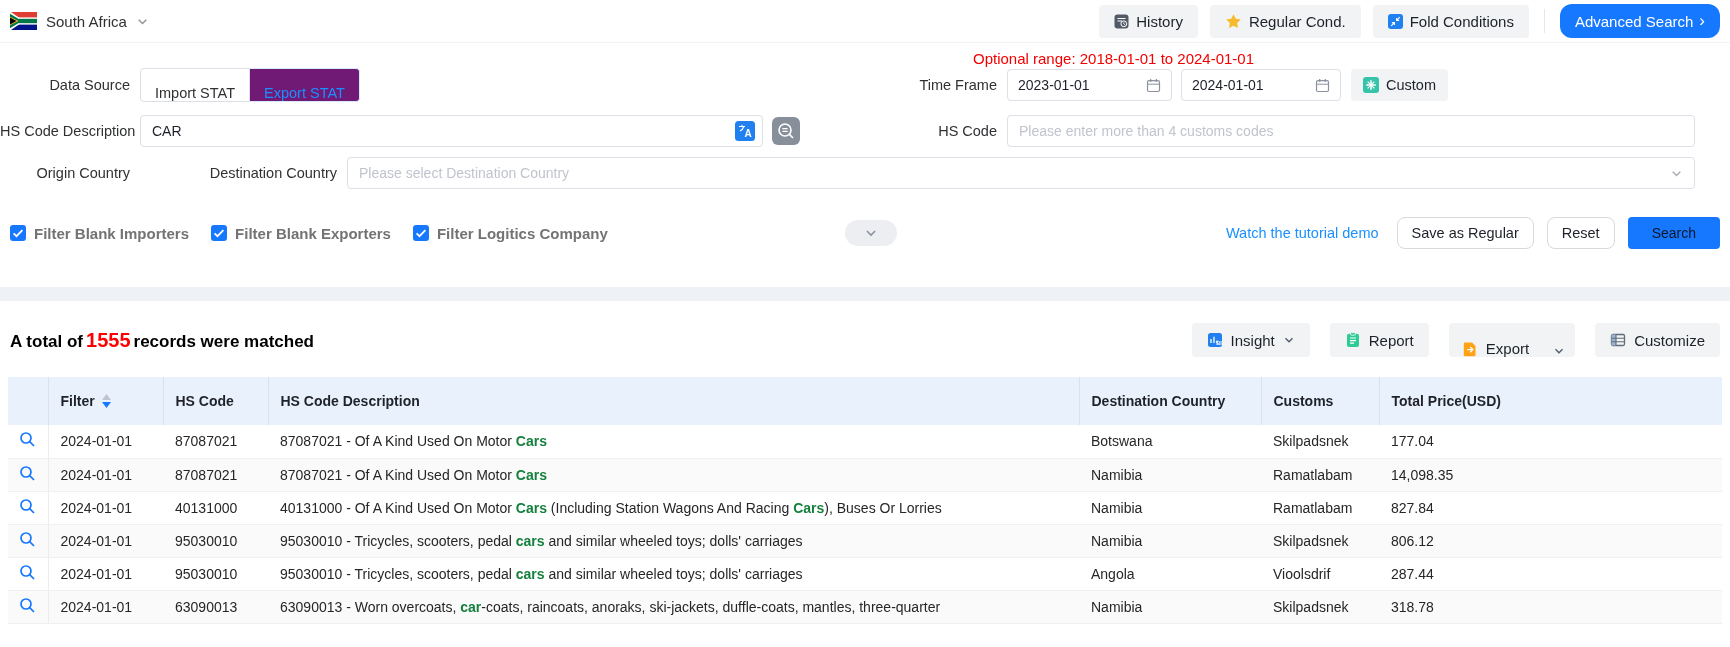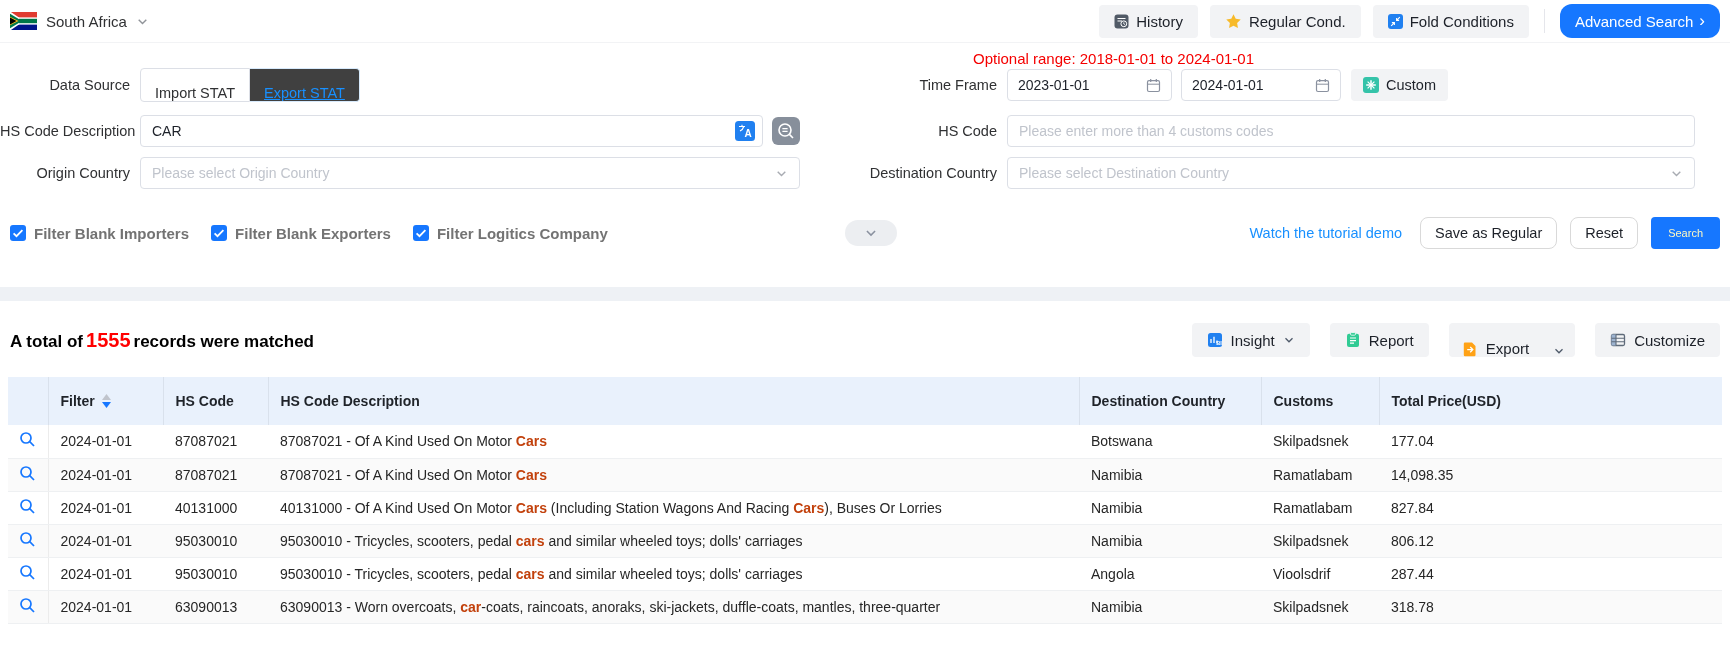--- a/index.html
+++ b/index.html
@@ -27,21 +27,21 @@
   .opt-text { position:absolute; left:973px; top:1px; color:#f50000; font-size:15px; }
   .frow { display:flex; align-items:center; height:32px; }
   .mb14 { margin-bottom:14px; } .mb10 { margin-bottom:10px; } .mb26 { margin-bottom:26px; }
   .lbl-l { width:140px; flex:none; text-align:right; padding-right:10px; color:#303133; font-size:14.5px; white-space:nowrap; }
   .fld-l { width:660px; flex:none; display:flex; align-items:center; height:32px; }
   .lbl-r { width:207px; flex:none; text-align:right; padding-right:10px; color:#303133; font-size:14.5px; white-space:nowrap; }
   .fld-r { flex:1; margin-right:35px; display:flex; align-items:center; height:32px; }
 
   .seg-btn { height:28px; padding:16px 14px; min-width:109px; font-size:14.5px; font-family:inherit; cursor:pointer; }
   .seg-off { background:#fff; border:1px solid #dcdfe6; border-radius:4px 0 0 4px; color:#303133; }
-  .seg-on  { background:#404040; border:1px solid #d7eafc; border-left:none; border-radius:0 4px 4px 0; color:#1890ff;text-decoration:underline; }
+  .seg-on  { background:#701a75; border:1px solid #d7eafc; border-left:none; border-radius:0 4px 4px 0; color:#1890ff; }
 
   .date-box { width:165px; height:32px; border:1px solid #dcdfe6; border-radius:4px;
     display:flex; align-items:center; justify-content:space-between; padding:0 10px;
     color:#1d2129; cursor:pointer; }
   .gap9 { width:9px; flex:none; } .gap10 { width:10px; flex:none; }
   .btn-custom { display:flex; align-items:center; gap:7px; background:#f2f3f5; border:none;
     border-radius:4px; height:32px; padding:0 12px; font-size:14.5px; color:#1d2129;
     font-family:inherit; cursor:pointer; }
 
   .input-wrap { position:relative; flex:1; height:32px; }
@@ -61,22 +61,22 @@
   .cbx-group { display:flex; align-items:center; gap:22px; }
   .cbx-item { display:flex; align-items:center; gap:8px; cursor:pointer; }
   .cbx-item span.cb-label { font-size:15px; color:#737373;font-weight:bold; }
   .cbx-box { line-height:0; }
   .pill { position:absolute; left:845px; top:5px; width:52px; height:26px; border-radius:14px;
     background:#eceef1; border:none; display:flex; align-items:center; justify-content:center; cursor:pointer; }
   .act-group { position:absolute; right:10px; top:0; display:flex; align-items:center; gap:13px; height:36px; }
   .link { color:#1890ff; font-size:14.5px; cursor:pointer; text-decoration:none; margin-right:5px; }
   .btn-plain { background:#fff; border:1px solid #d9d9d9; border-radius:8px; height:32px;
     padding:0 14px; font-size:14.5px; color:#1d2129; font-family:inherit; cursor:pointer; white-space:nowrap; }
-  .btn-search { background:#1677ff; border:none; border-radius:4px; height:32px; padding:0 17px;
-    font-size:11px; color:#fef9c3; font-family:inherit; cursor:pointer; }
+  .btn-search { background:#1677ff; border:none; border-radius:4px; height:32px; padding:0 24px;
+    font-size:14px; color:#0f172a; font-family:inherit; cursor:pointer; }
   .form-bottom-pad { height:36px; }
 
   .section-divider { height:14px; background:#eef1f5; }
 
   
   .results-bar { display:flex; align-items:center; justify-content:space-between; padding:22px 10px 20px; }
   .total-line { display:flex; align-items:baseline; font-weight:700; color:#000; font-size:17px; }
   .total-count { color:#ff0000; font-size:20px; margin:0 3px; }
   .res-actions { display:flex; align-items:center; gap:20px; }
   .btn-res { display:flex; align-items:center; gap:8px; background:#f2f3f5; border:none;
@@ -94,21 +94,21 @@
     text-align:left; padding:0 12px; border-right:1px solid #d9e1ec; white-space:nowrap; }
   thead th:last-child { border-right:none; }
   thead th.c-icon { padding:0; }
   .th-inner { display:flex; align-items:center; gap:7px; }
   .sorters { display:inline-flex; flex-direction:column; gap:2px; line-height:0; cursor:pointer; }
   tbody td { height:33px; padding:0 12px; font-size:14px; color:#262626; white-space:nowrap;
     overflow:hidden; border-bottom:1px solid #eef0f2; }
   tbody tr:nth-child(even) { background:#fafafa; }
   td.c-icon { padding:0; text-align:center; border-right:1px solid #ececec; }
   .mag { cursor:pointer; line-height:0; display:inline-block; }
-  .hl { color:#c2410c; font-weight:700; }
+  .hl { color:#15803d; font-weight:700; }
 </style>
 </head>
 <body>
 
 <div class="topbar">
   <div class="tb-left">
     <span style="line-height:0;">
       <svg width="27" height="18" viewBox="0 0 27 18">
         <rect width="27" height="9" fill="#e03c31"></rect>
         <rect y="9" width="27" height="9" fill="#001489"></rect>
@@ -238,30 +238,20 @@
       </button>
     </div>
     <div class="lbl-r">HS Code</div>
     <div class="fld-r">
       <input class="text-input no-icon" placeholder="Please enter more than 4 customs codes" style="">
     </div>
   </div>
 
   <div class="frow mb26">
     <div class="lbl-l">Origin Country</div>
-    <div class="fld-l">
-      <div class="select-box">
-        <span class="placeholder">Please select Origin Country</span>
-        <span style="line-height:0;">
-          <svg width="13" height="13" viewBox="0 0 12 12">
-              <path d="M2.5 4.3 L6 7.8 L9.5 4.3" stroke="#a8abb2" stroke-width="1.3" fill="none"></path>
-            </svg>
-        </span>
-      </div>
-    </div>
     <div class="lbl-r">Destination Country</div>
     <div class="fld-r">
       <div class="select-box">
         <span class="placeholder">Please select Destination Country</span>
         <span style="line-height:0;">
           <svg width="13" height="13" viewBox="0 0 12 12">
               <path d="M2.5 4.3 L6 7.8 L9.5 4.3" stroke="#a8abb2" stroke-width="1.3" fill="none"></path>
             </svg>
         </span>
       </div>

